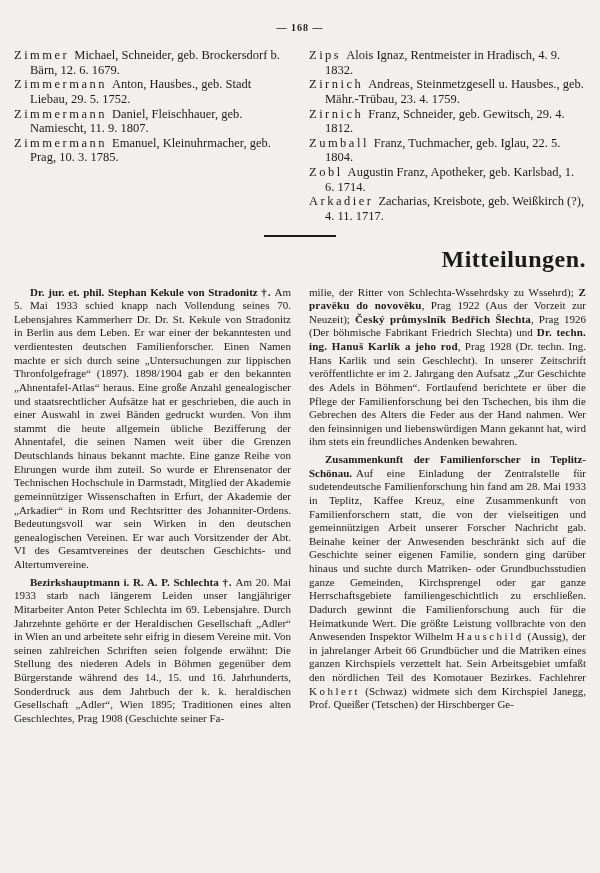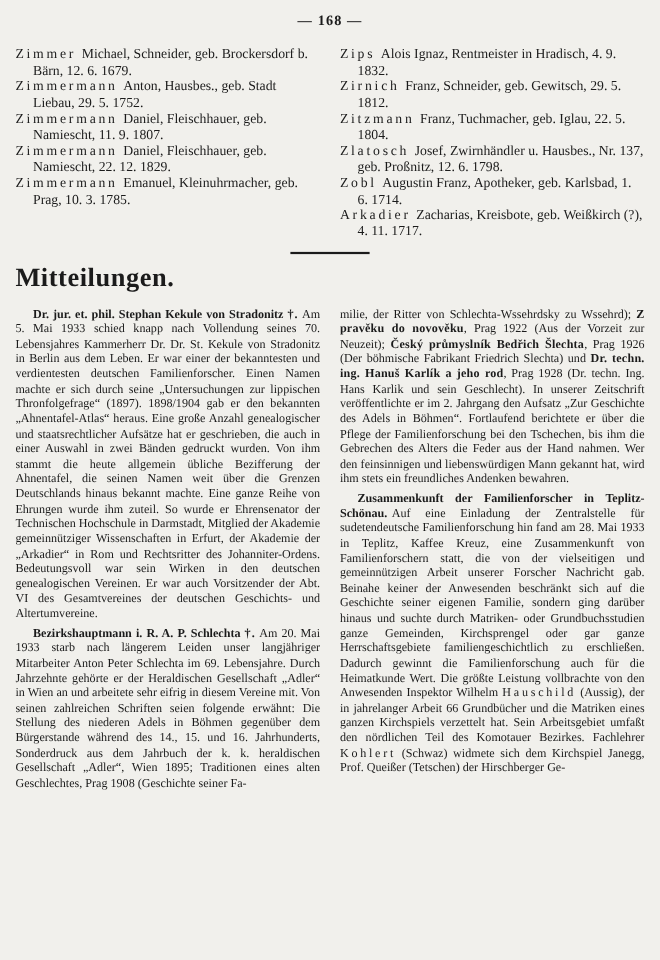--- a/index.html
+++ b/index.html
@@ -4,34 +4,34 @@
 <style>
   html,body{margin:0;padding:0;}
   body{
     width:600px;height:873px;overflow:hidden;
     background:#f1f0ec;
     color:#1b1b1b;
     font-family:"Liberation Serif", serif;
   }
   .page{padding:8px 14px 0 14px;}
   .page-number{
-    text-align:center;font-weight:bold;font-size:13px;
-    letter-spacing:1px;margin-top:3px;
+    text-align:center;font-weight:bold;font-size:10px;
+    letter-spacing:1px;margin-top:14px;
   }
   .two-col{display:flex;gap:18px;}
   .col{flex:1 1 0;min-width:0;}
   
   .directory{margin-top:15px;font-size:12.5px;line-height:1.17;justify-content:flex-end;}
   .directory ul{list-style:none;margin:0;padding:0;}
   .entry{padding-left:16px;text-indent:-16px;}
   .surname{letter-spacing:2.5px;margin-right:5px;}
   
   .rule{width:72px;border-top:2px solid #1b1b1b;margin:11px auto 9px auto;}
   .heading{
-    text-align:left;font-size:24px;font-weight:bold;
+    text-align:right;font-size:24px;font-weight:bold;
     margin:0 0 13px 0;letter-spacing:.5px;
   }
   
   .articles{
     font-size:11px;line-height:1.24;text-align:justify;
     height:556px;overflow:hidden;hyphens:auto;
   }
   .para{margin:0 0 4px 0;}
   .para.indent{text-indent:16px;}
   .lead{font-weight:bold;margin-right:4px;}
@@ -43,28 +43,27 @@
 
 <div class="page">
 
   <div class="page-number">— 168 —</div>
 
   <div class="directory two-col">
     <ul class="col">
       <li class="entry"><span class="surname">Zimmer</span><span>Michael, Schneider, geb. Brockersdorf b. Bärn, 12. 6. 1679.</span></li>
       <li class="entry"><span class="surname">Zimmermann</span><span>Anton, Hausbes., geb. Stadt Liebau, 29. 5. 1752.</span></li>
       <li class="entry"><span class="surname">Zimmermann</span><span>Daniel, Fleischhauer, geb. Namiescht, 11. 9. 1807.</span></li>
-      <li class="entry"><span class="surname">Zimmermann</span><span>Daniel, Fleischhauer, geb. Namiescht, 22. 12. 1829.</span></li>
       <li class="entry"><span class="surname">Zimmermann</span><span>Emanuel, Kleinuhrmacher, geb. Prag, 10. 3. 1785.</span></li>
     </ul>
     <ul class="col">
       <li class="entry"><span class="surname">Zips</span><span>Alois Ignaz, Rentmeister in Hradisch, 4. 9. 1832.</span></li>
-      <li class="entry"><span class="surname">Zirnich</span><span>Franz, Schneider, geb. Gewitsch, 29. 5. 1812.</span></li>
-      <li class="entry"><span class="surname">Zitzmann</span><span>Franz, Tuchmacher, geb. Iglau, 22. 5. 1804.</span></li>
-      <li class="entry"><span class="surname">Zlatosch</span><span>Josef, Zwirnhändler u. Hausbes., Nr. 137, geb. Proßnitz, 12. 6. 1798.</span></li>
+      <li class="entry"><span class="surname">Zirnich</span><span>Andreas, Steinmetzgesell u. Hausbes., geb. Mähr.-Trübau, 23. 4. 1759.</span></li>
+      <li class="entry"><span class="surname">Zirnich</span><span>Franz, Schneider, geb. Gewitsch, 29. 4. 1812.</span></li>
+      <li class="entry"><span class="surname">Zumball</span><span>Franz, Tuchmacher, geb. Iglau, 22. 5. 1804.</span></li>
       <li class="entry"><span class="surname">Zobl</span><span>Augustin Franz, Apotheker, geb. Karlsbad, 1. 6. 1714.</span></li>
       <li class="entry"><span class="surname">Arkadier</span><span>Zacharias, Kreisbote, geb. Weißkirch (?), 4. 11. 1717.</span></li>
     </ul>
   </div>
 
   <div class="rule"></div>
 
   <h1 class="heading">Mitteilungen.</h1>
 
   <div class="articles two-col">

